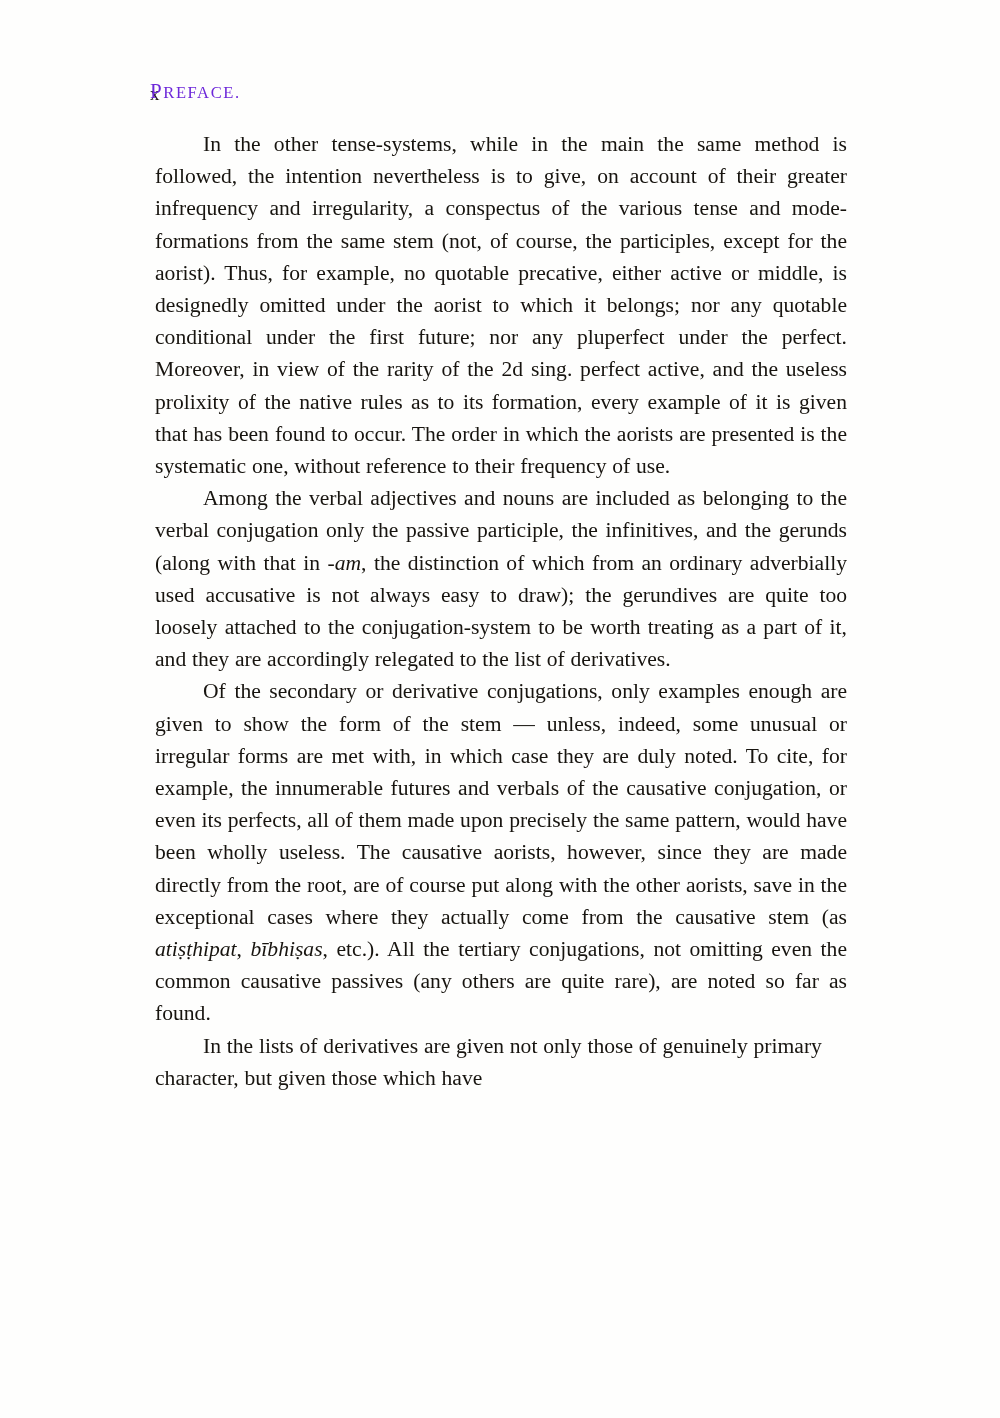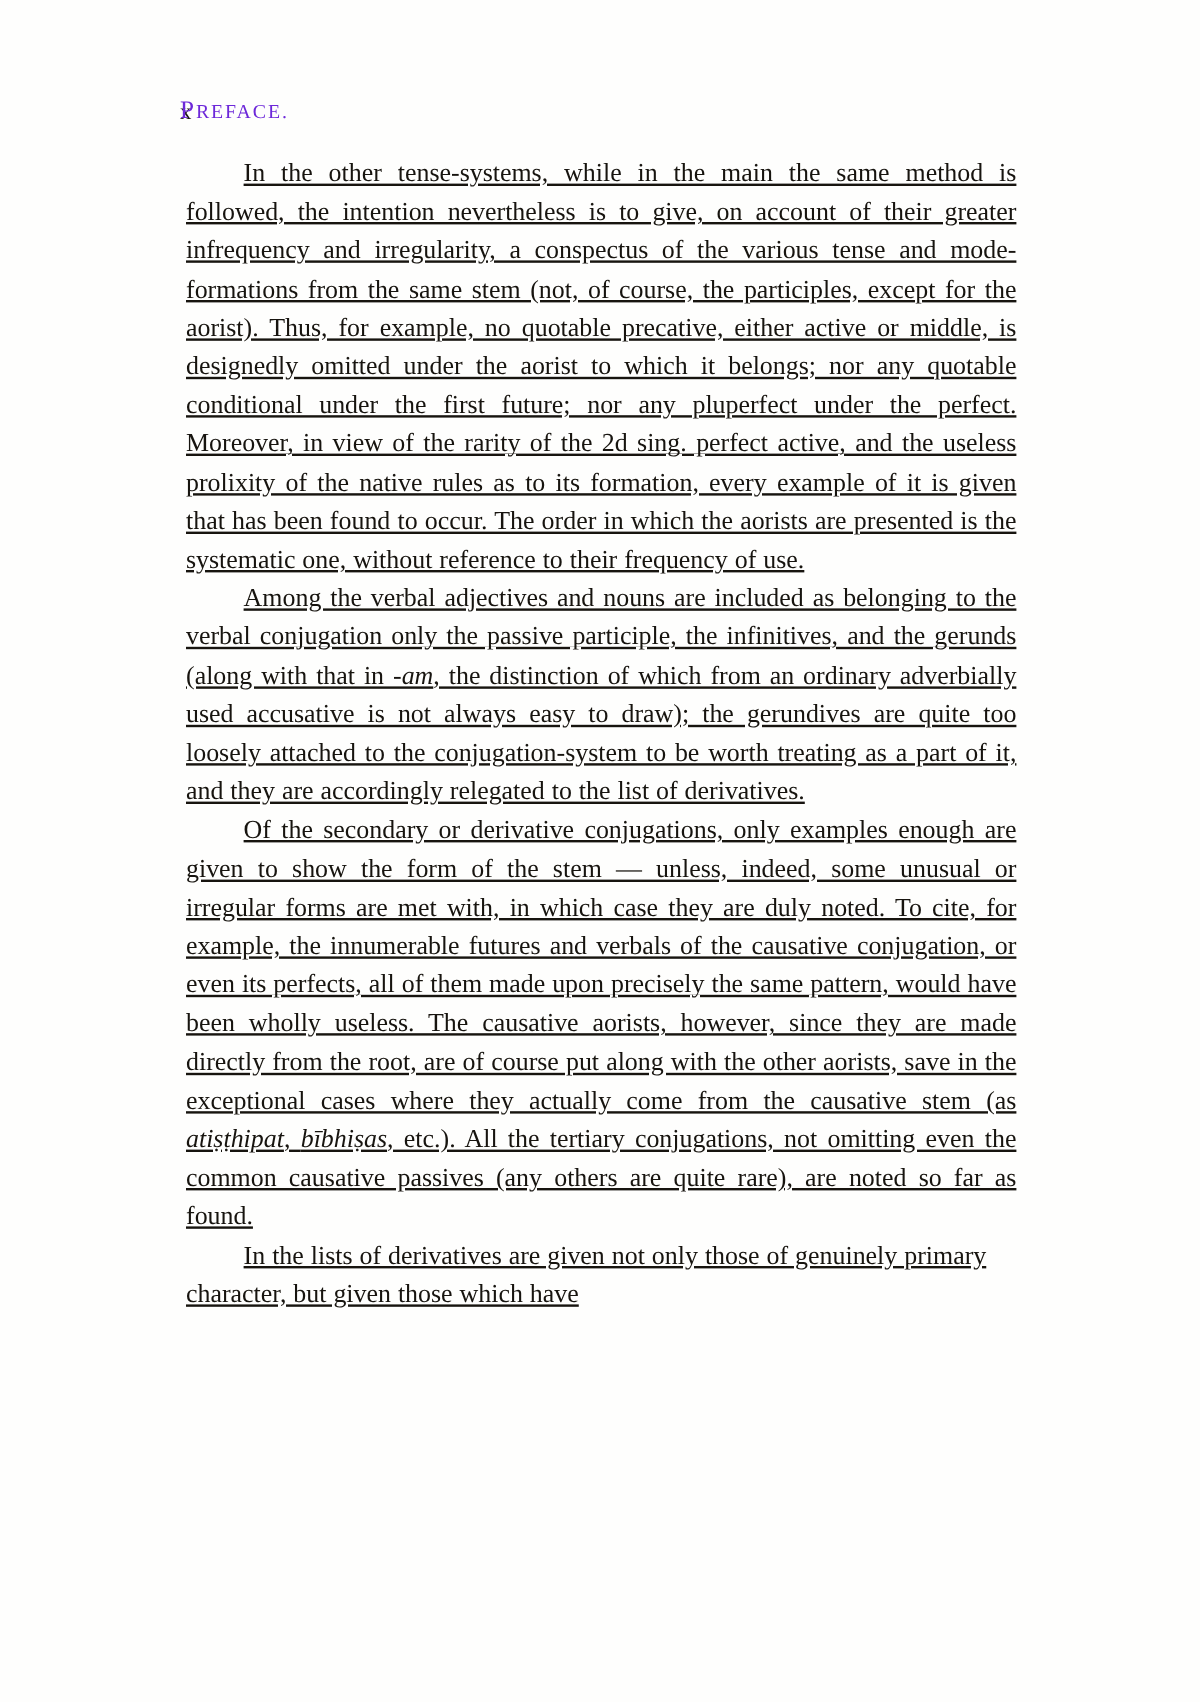--- a/index.html
+++ b/index.html
@@ -69,21 +69,20 @@
     width: 692px;
   }
   p.para {
     margin: 0;
     font-size: 21.6px;
     line-height: 32.2px;
     text-align: justify;
     text-indent: 48px;
     word-spacing: 0.4px;
     color: #17140f;
-    text-decoration: underline;
     -webkit-font-smoothing: antialiased;
   }
   p.para.last {
     text-align: left;
   }
   
   .it {
     font-style: italic;
   }
 </style>

